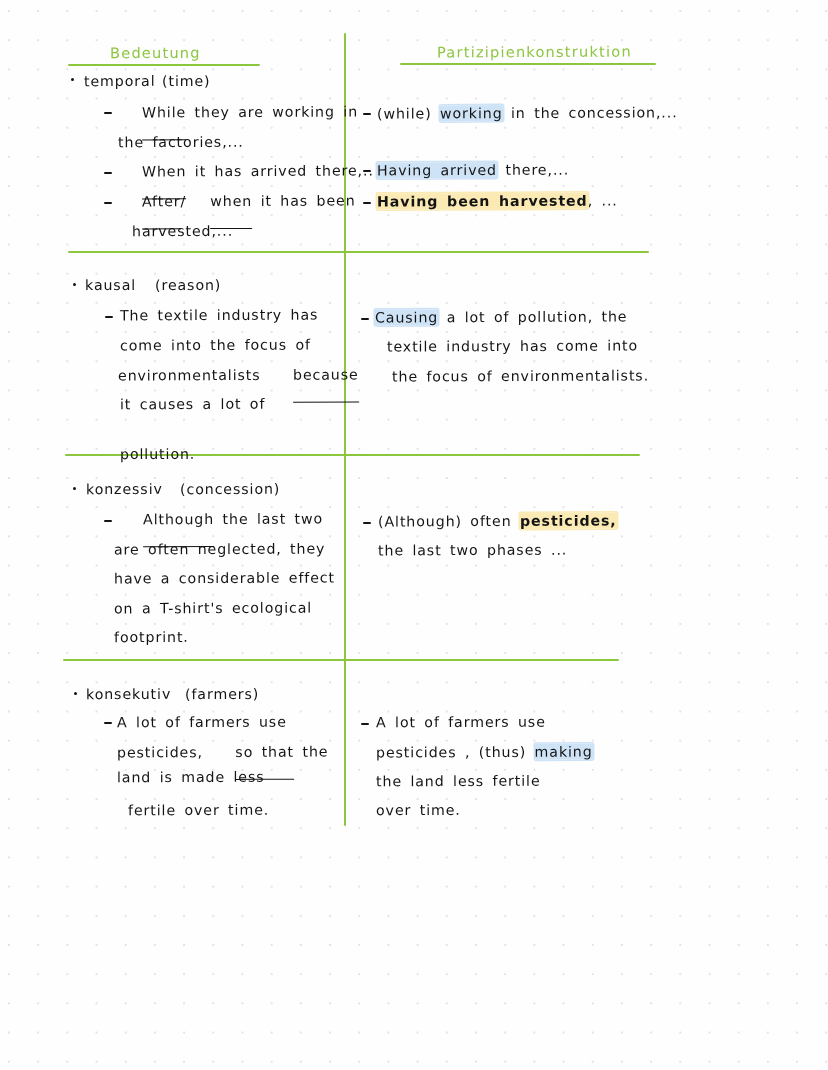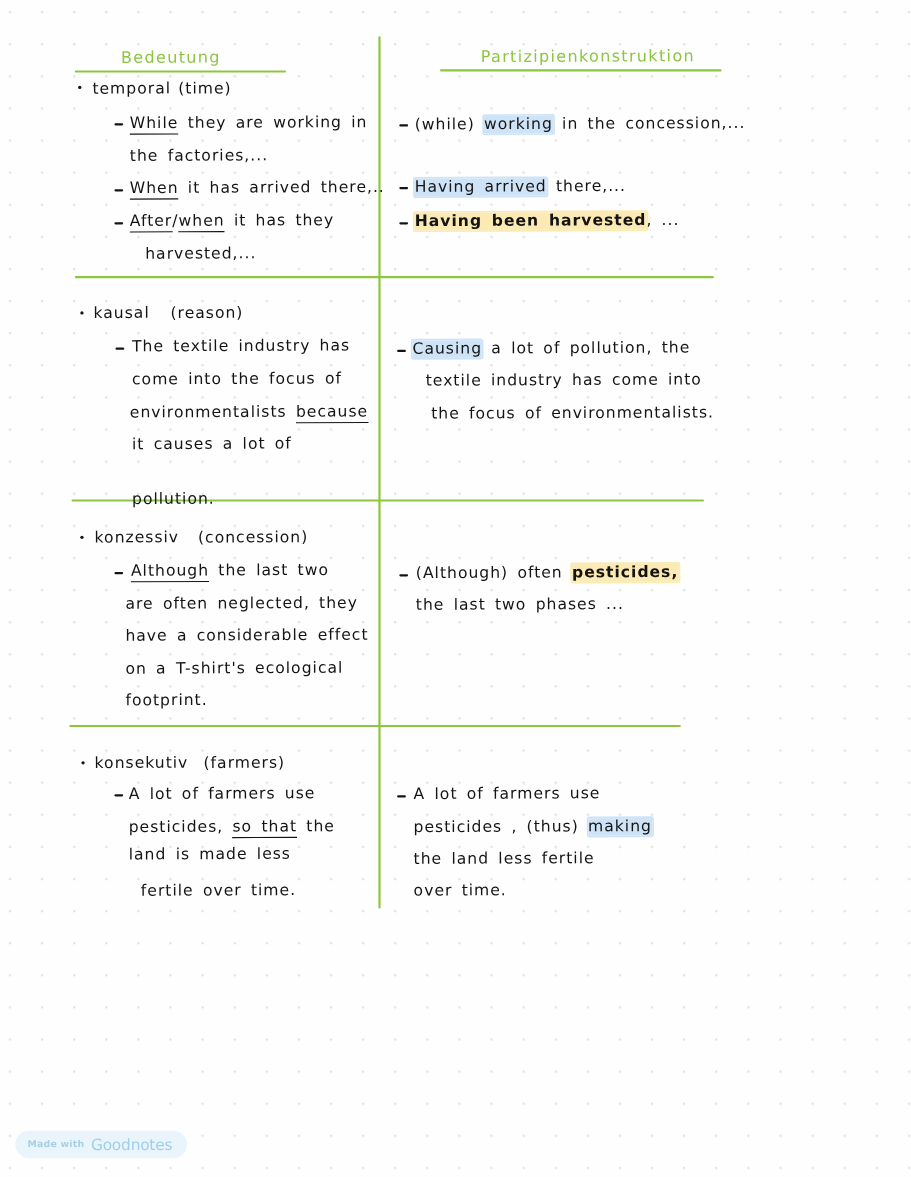--- a/index.html
+++ b/index.html
@@ -72,21 +72,22 @@
   .dash {
     position: absolute;
     width: 8px;
     height: 2.1px;
     background: #141414;
     border-radius: 1px;
   }
 
   .uline {
     border-bottom: 1.8px solid #141414;
-    padding-bottom: 1px;
+    padding-bottom: 19px;
+    margin-left: 24px;
   }
 
   .hl-blue {
     background: #cfe3f7;
     box-shadow: 0 0 0 1.5px #cfe3f7;
     border-radius: 1px;
   }
   .hl-yellow {
     background: #fbeab4;
     box-shadow: 0 0 0 1.5px #fbeab4;
@@ -151,21 +152,21 @@
 
   <div class="dash" style="left:104px; top:172px;"></div>
   <div class="hand" style="left:118px; top:164px;">
     <span class="uline">When</span>
     <span>it has arrived there,..</span>
   </div>
 
   <div class="dash" style="left:104px; top:202px;"></div>
   <div class="hand" style="left:118px; top:194px;">
     <span class="uline">After</span><span>/</span><span class="uline">when</span>
-    <span>it has they</span>
+    <span>it has been</span>
   </div>
   <div class="hand" style="left:132px; top:224px;">
     <span>harvested,...</span>
   </div>
 
   <div class="dash" style="left:363px; top:113px;"></div>
   <div class="hand" style="left:377px; top:106px;">
     <span>(while)</span>
     <span class="hl-blue">working</span>
     <span>in the concession,...</span>
@@ -275,18 +276,14 @@
     <span>pesticides , (thus)</span>
     <span class="hl-blue">making</span>
   </div>
   <div class="hand" style="left:376px; top:774px;">
     <span>the land less fertile</span>
   </div>
   <div class="hand" style="left:376px; top:803px;">
     <span>over time.</span>
   </div>
 
-  <div id="watermark">
-    <span class="made">Made with</span>
-    <span class="brand">Goodnotes</span>
-  </div>
 
 </div>
 
 </body></html>

